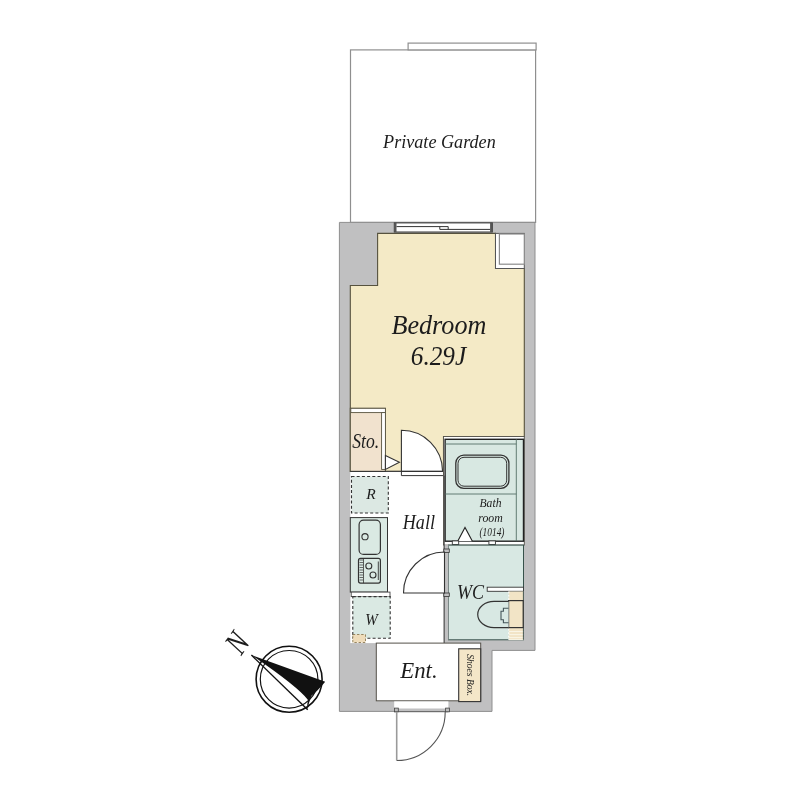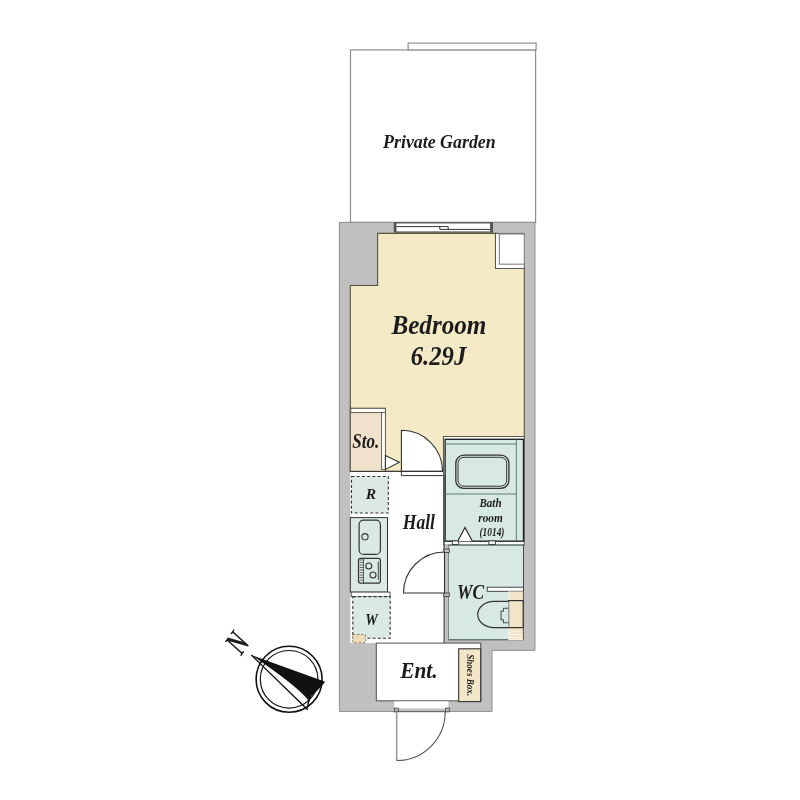--- a/index.html
+++ b/index.html
@@ -1,16 +1,16 @@
 <!DOCTYPE html>
 <html><head>
 <meta charset="utf-8">
 <style>
 html,body{margin:0;padding:0;background:#ffffff;}
-#page{width:800px;height:800px;position:relative;background:#ffffff;transform:translateZ(0);font-weight:bold;}
+#page{width:800px;height:800px;position:relative;background:#ffffff;transform:translateZ(0);}
 text{font-family:"Liberation Serif",serif;font-style:italic;fill:#1c1c1c;}
 </style>
 </head>
 <body>
 <div id="page">
 <svg width="800" height="800" viewBox="0 0 800 800" xmlns="http://www.w3.org/2000/svg">
 
 <g>
 <rect x="350.5" y="49.9" width="185.1" height="172.5" fill="#ffffff" stroke="#8f8f8f" stroke-width="1.2"></rect>
 <rect x="408.1" y="43.1" width="128" height="6.8" fill="#ffffff" stroke="#8f8f8f" stroke-width="1.2"></rect>

